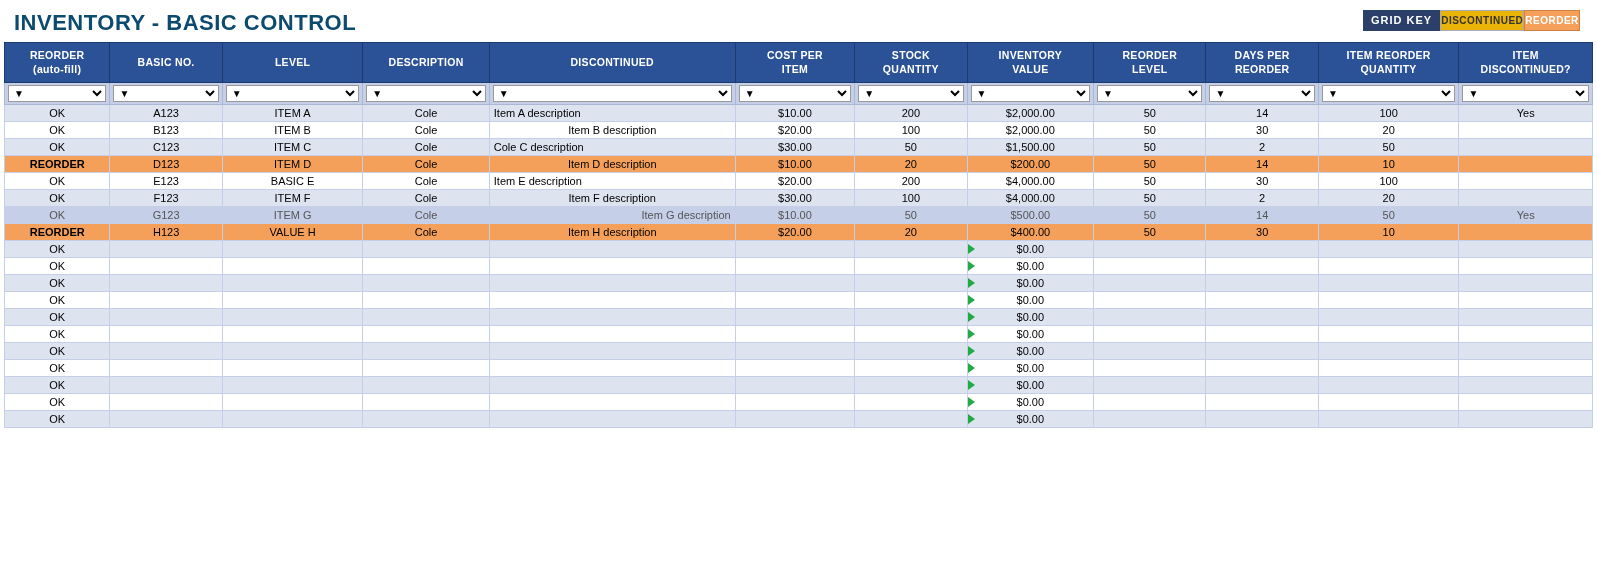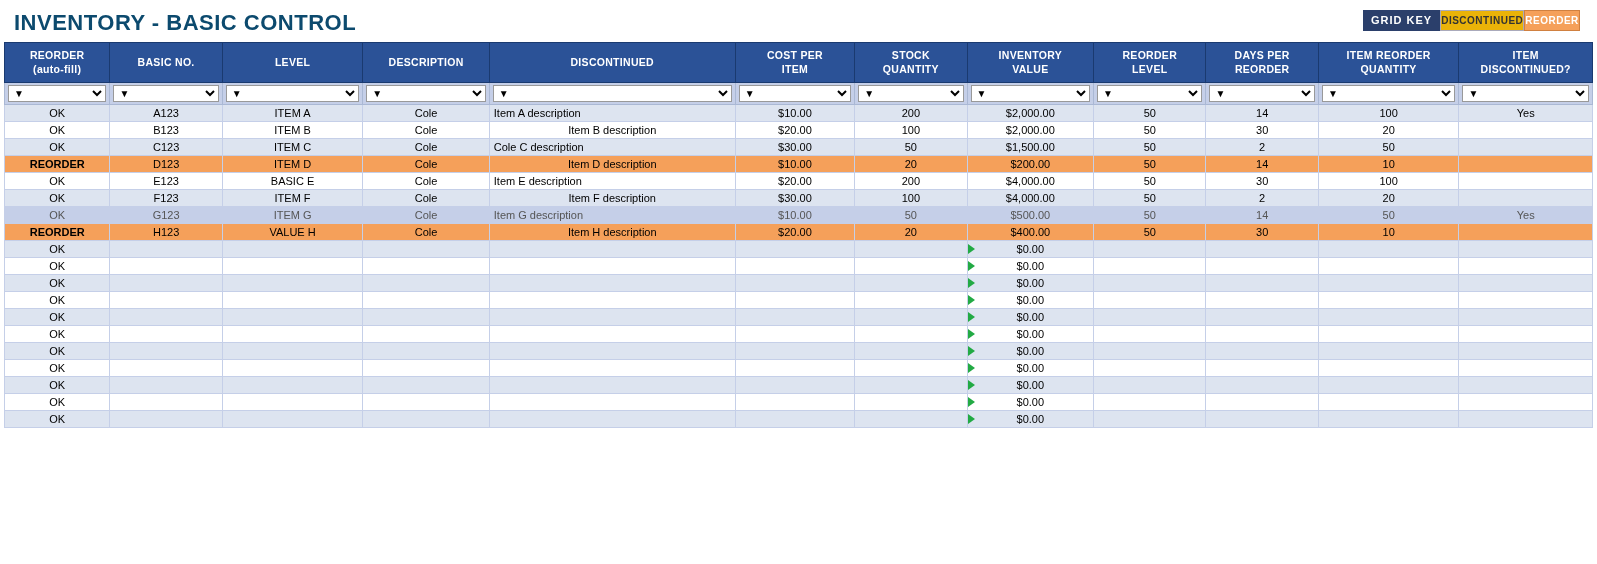--- a/index.html
+++ b/index.html
@@ -290,21 +290,21 @@
           <td>50</td>
           <td>2</td>
           <td>20</td>
           <td></td>
         </tr>
         <tr class="row-discontinued">
           <td>OK</td>
           <td>G123</td>
           <td>ITEM G</td>
           <td>Cole</td>
-          <td style="text-align: left;">Item G description</td>
+          <td style="text-align: right;">Item G description</td>
           <td>$10.00</td>
           <td>50</td>
           <td>$500.00</td>
           <td>50</td>
           <td>14</td>
           <td>50</td>
           <td>Yes</td>
         </tr>
         <tr class="row-reorder">
           <td><strong>REORDER</strong></td>

